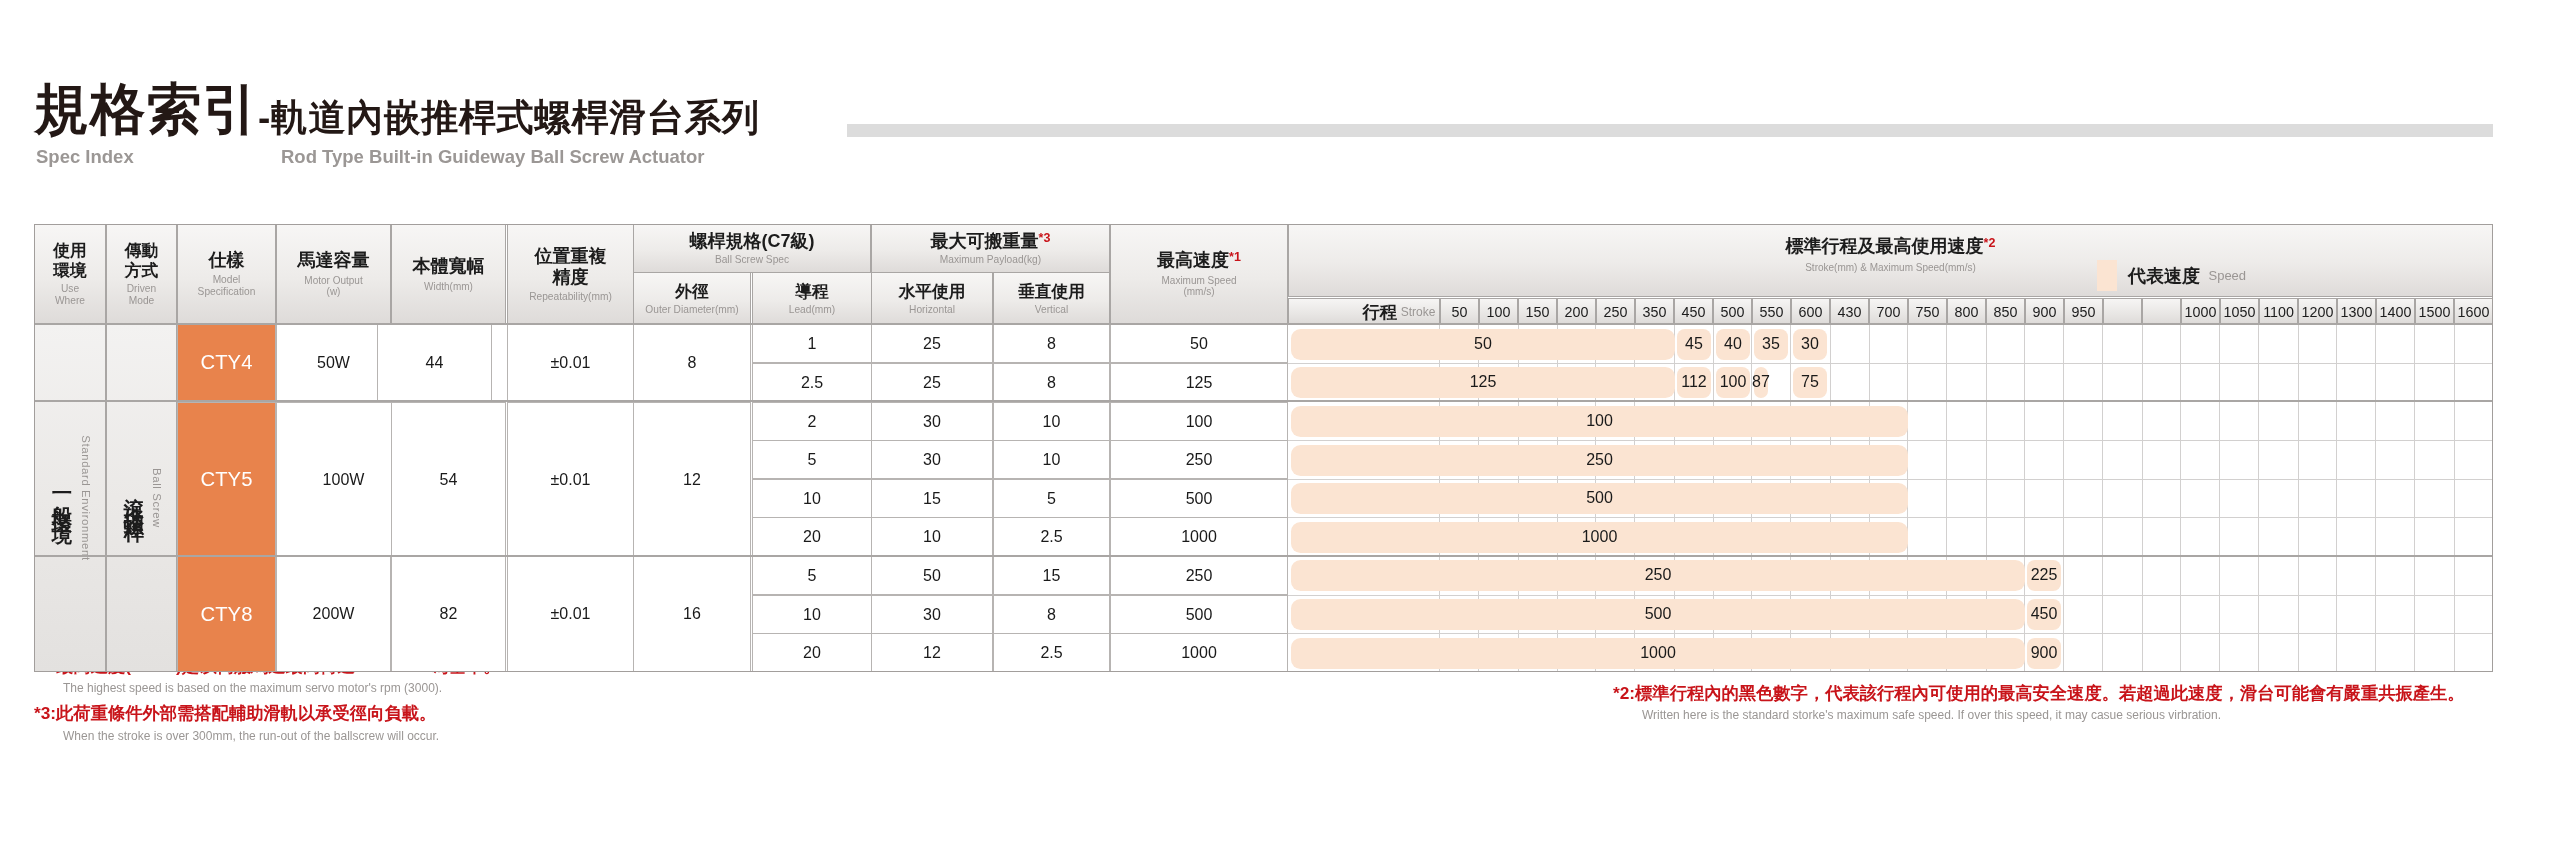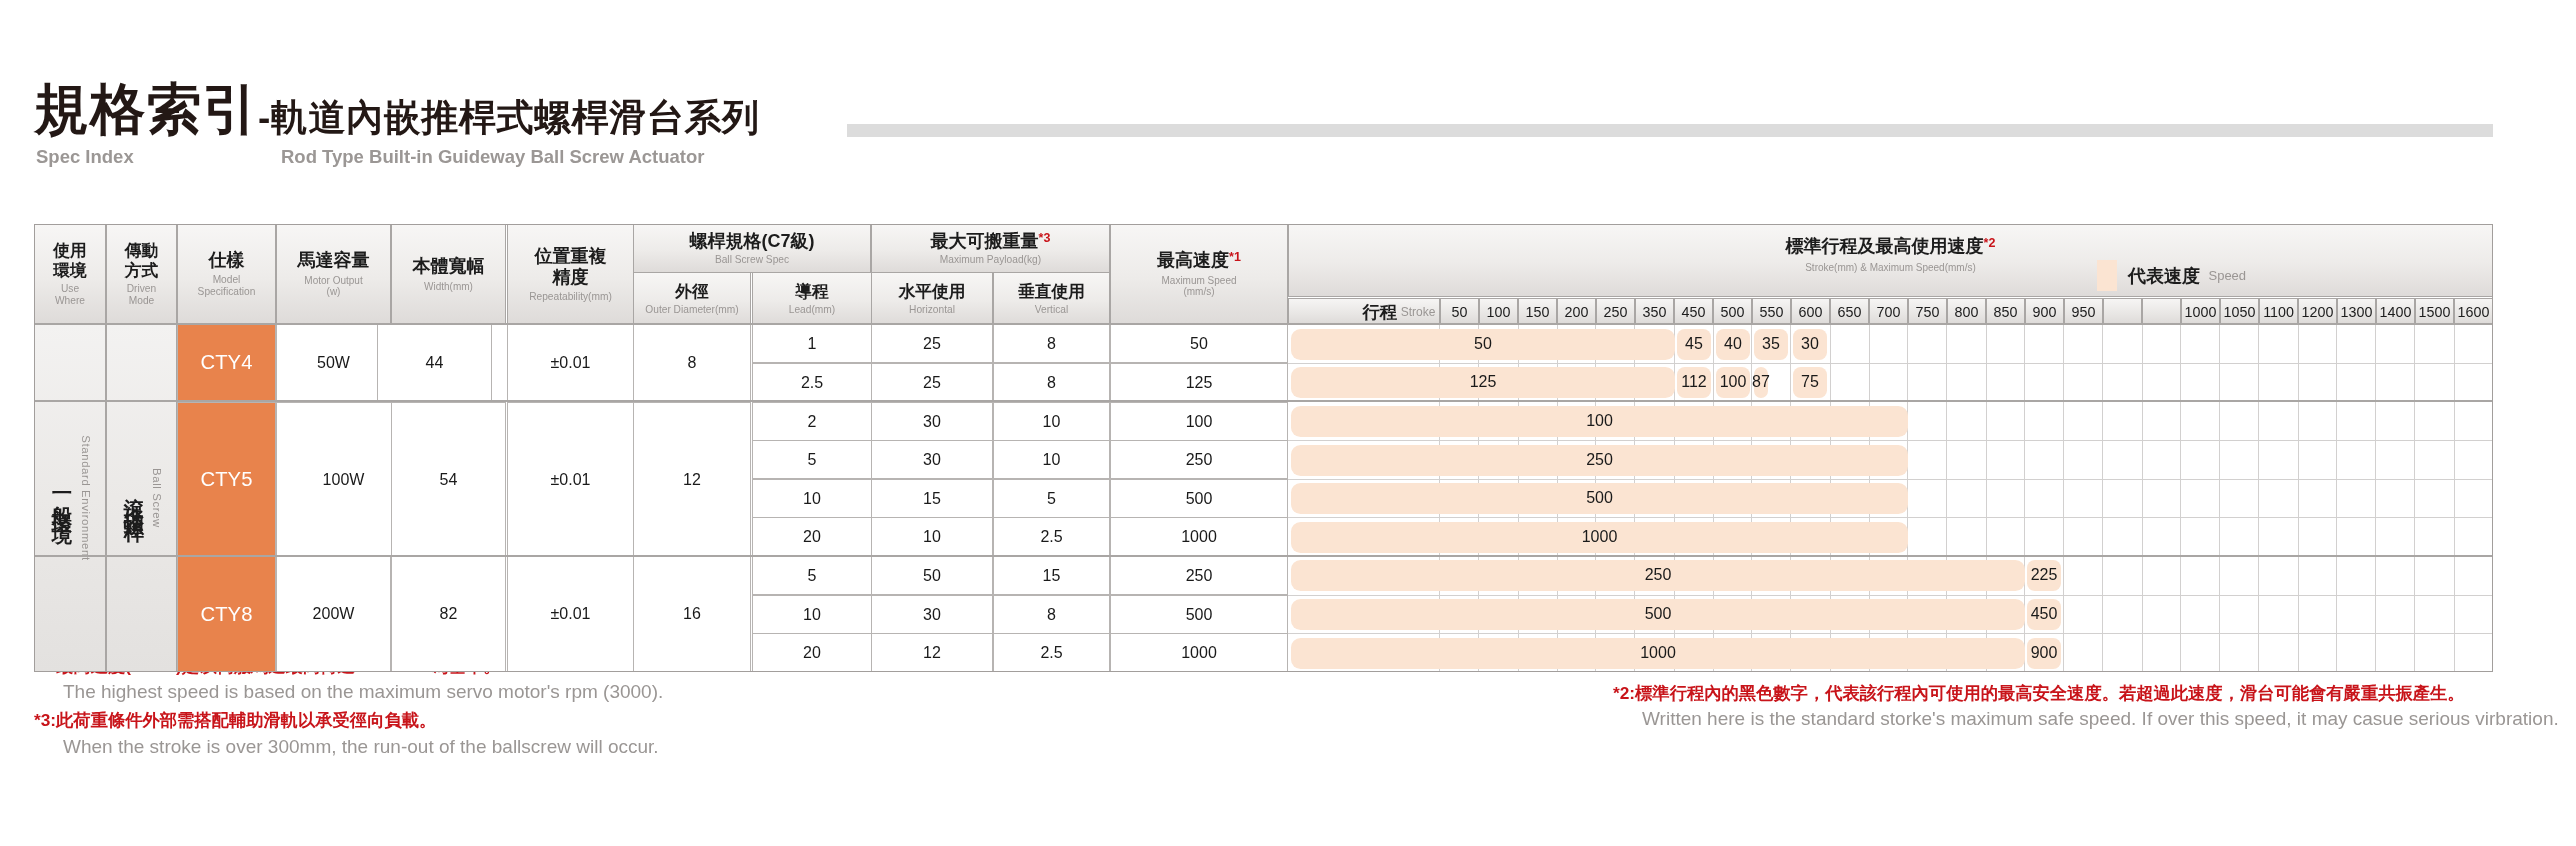--- a/index.html
+++ b/index.html
@@ -57,21 +57,21 @@
   .legend-zh{font-size:18px;font-weight:bold;color:#1c1c1c;margin-left:10.8px;}
   .legend-en{font-size:13px;color:#9a9694;margin-left:8.4px;}
 
   
   #scale-label{justify-content:flex-end;padding-right:3.6px;}
   #scale-label .sl-zh{font-size:17.3px;font-weight:bold;color:#1c1c1c;}
   #scale-label .sl-en{font-size:12px;color:#9a9694;margin-left:3.6px;}
 
   
   .fn-zh{font-size:17.3px;font-weight:bold;color:#c8141a;line-height:1.0;margin-bottom:7.2px;white-space:nowrap;}
-  .fn-en{font-size:19px;color:#9a9694;line-height:1.0;margin:0 0 10.8px 29px;white-space:nowrap;}
+  .fn-en{font-size:12px;color:#9a9694;line-height:1.0;margin:0 0 10.8px 29px;white-space:nowrap;}
   .fnote{position:absolute;}
 </style>
 </head>
 <body>
 
 <div id="page">
 
   <div class="t-main">規格索引</div>
   <div class="t-sub">-軌道內嵌推桿式螺桿滑台系列</div>
   <div class="t-bar"></div>
@@ -171,21 +171,21 @@
       <div class="scell" style="left: 1440px; top: 298px; width: 39px; height: 27px;">50</div>
       <div class="scell" style="left: 1479px; top: 298px; width: 39px; height: 27px;">100</div>
       <div class="scell" style="left: 1518px; top: 298px; width: 39px; height: 27px;">150</div>
       <div class="scell" style="left: 1557px; top: 298px; width: 39px; height: 27px;">200</div>
       <div class="scell" style="left: 1596px; top: 298px; width: 39px; height: 27px;">250</div>
       <div class="scell" style="left: 1635px; top: 298px; width: 39px; height: 27px;">350</div>
       <div class="scell" style="left: 1674px; top: 298px; width: 39px; height: 27px;">450</div>
       <div class="scell" style="left: 1713px; top: 298px; width: 39px; height: 27px;">500</div>
       <div class="scell" style="left: 1752px; top: 298px; width: 39px; height: 27px;">550</div>
       <div class="scell" style="left: 1791px; top: 298px; width: 39px; height: 27px;">600</div>
-      <div class="scell" style="left: 1830px; top: 298px; width: 39px; height: 27px;">650</div>
+      <div class="scell" style="left: 1830px; top: 298px; width: 39px; height: 27px;">430</div>
       <div class="scell" style="left: 1869px; top: 298px; width: 39px; height: 27px;">700</div>
       <div class="scell" style="left: 1908px; top: 298px; width: 39px; height: 27px;">750</div>
       <div class="scell" style="left: 1947px; top: 298px; width: 39px; height: 27px;">800</div>
       <div class="scell" style="left: 1986px; top: 298px; width: 39px; height: 27px;">850</div>
       <div class="scell" style="left: 2025px; top: 298px; width: 39px; height: 27px;">900</div>
       <div class="scell" style="left: 2064px; top: 298px; width: 39px; height: 27px;">950</div>
       <div class="scell" style="left: 2103px; top: 298px; width: 39px; height: 27px;"></div>
       <div class="scell" style="left: 2142px; top: 298px; width: 39px; height: 27px;"></div>
       <div class="scell" style="left: 2181px; top: 298px; width: 39px; height: 27px;">1000</div>
       <div class="scell" style="left: 2220px; top: 298px; width: 39px; height: 27px;">1050</div>

